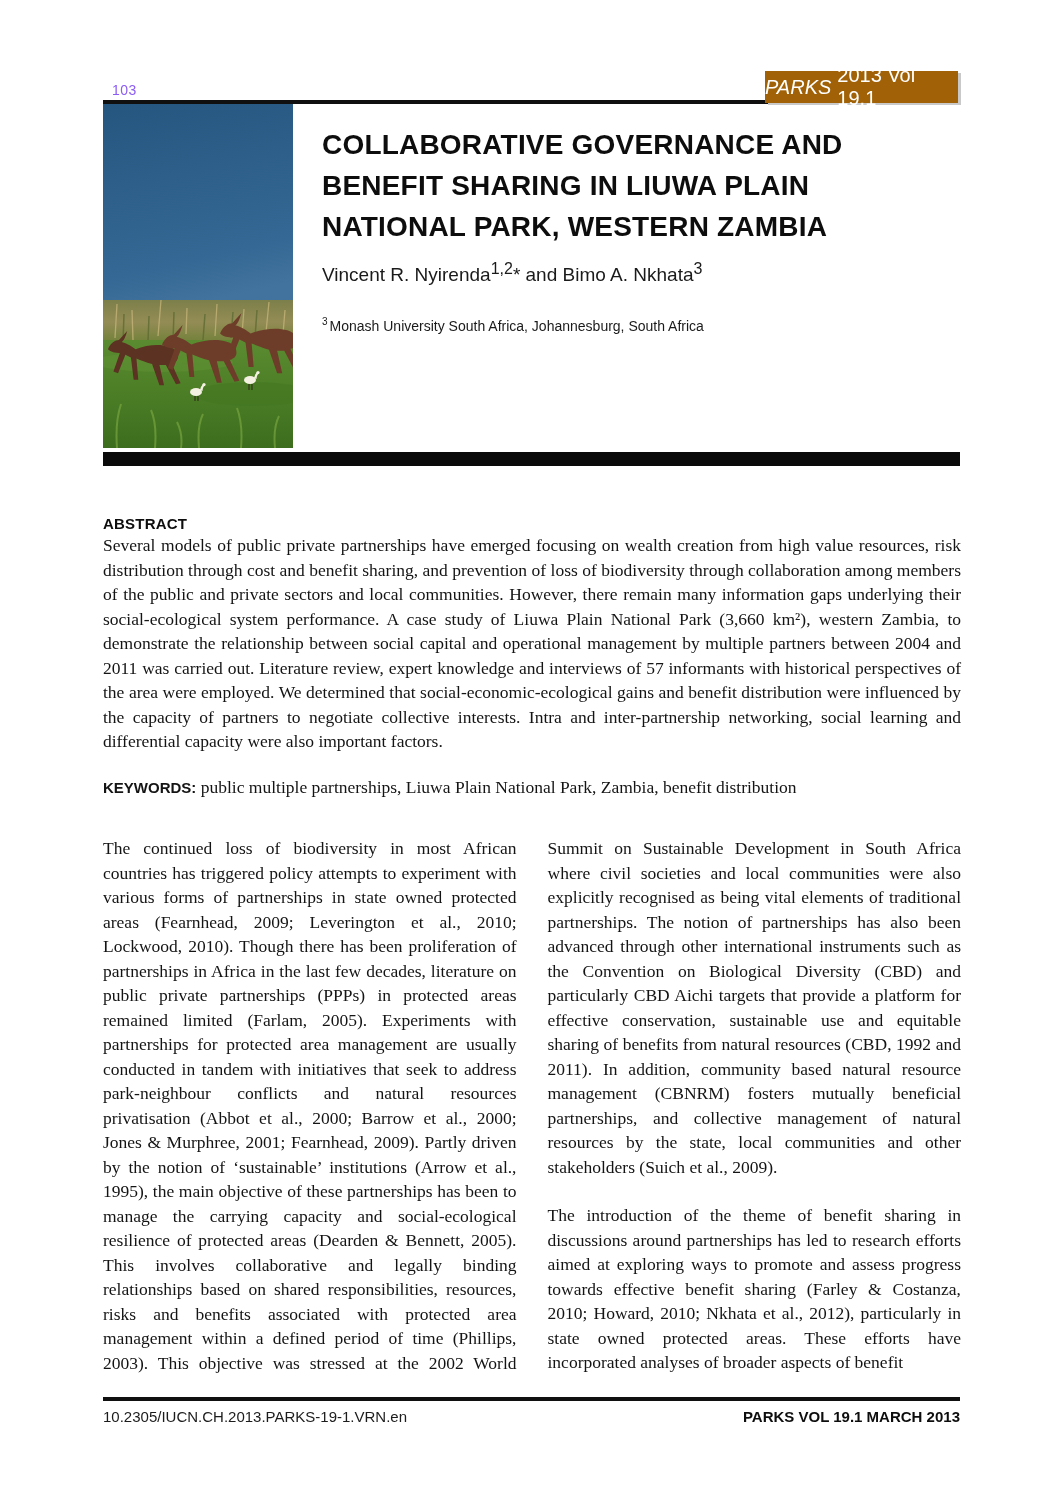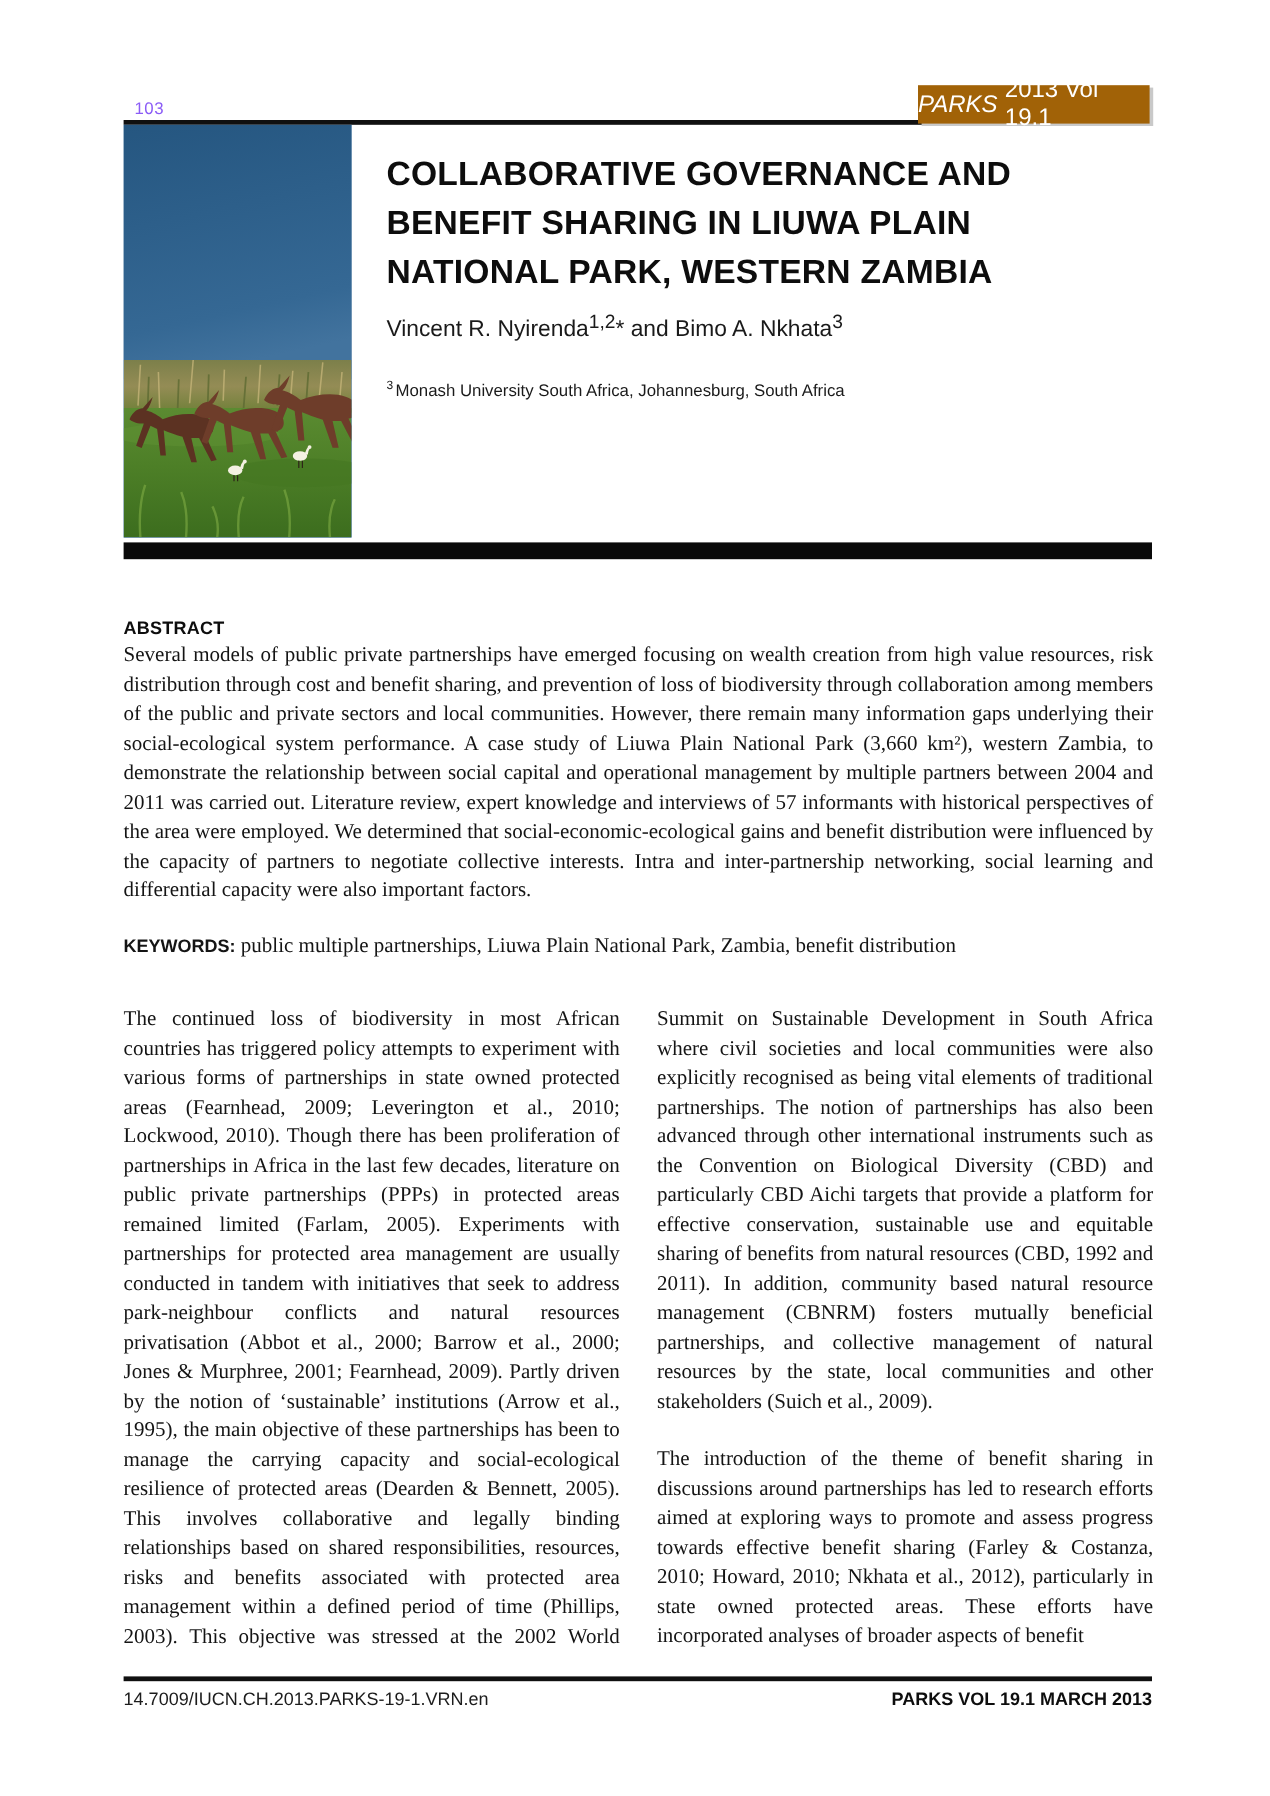--- a/index.html
+++ b/index.html
@@ -189,15 +189,15 @@
 
 <p class="keywords serif"><span class="label">KEYWORDS:</span><span> public multiple partnerships, Liuwa Plain National Park, Zambia, benefit distribution</span></p>
 
 <section class="intro">
   <p class="serif">The continued loss of biodiversity in most African countries has triggered policy attempts to experiment with various forms of partnerships in state owned protected areas (Fearnhead, 2009; Leverington et al., 2010; Lockwood, 2010). Though there has been proliferation of partnerships in Africa in the last few decades, literature on public private partnerships (PPPs) in protected areas remained limited (Farlam, 2005). Experiments with partnerships for protected area management are usually conducted in tandem with initiatives that seek to address park-neighbour conflicts and natural resources privatisation (Abbot et al., 2000; Barrow et al., 2000; Jones &amp; Murphree, 2001; Fearnhead, 2009). Partly driven by the notion of ‘sustainable’ institutions (Arrow et al., 1995), the main objective of these partnerships has been to manage the carrying capacity and social-ecological resilience of protected areas (Dearden &amp; Bennett, 2005). This involves collaborative and legally binding relationships based on shared responsibilities, resources, risks and benefits associated with protected area management within a defined period of time (Phillips, 2003). This objective was stressed at the 2002 World Summit on Sustainable Development in South Africa where civil societies and local communities were also explicitly recognised as being vital elements of traditional partnerships. The notion of partnerships has also been advanced through other international instruments such as the Convention on Biological Diversity (CBD) and particularly CBD Aichi targets that provide a platform for effective conservation, sustainable use and equitable sharing of benefits from natural resources (CBD, 1992 and 2011). In addition, community based natural resource management (CBNRM) fosters mutually beneficial partnerships, and collective management of natural resources by the state, local communities and other stakeholders (Suich et al., 2009).</p>
   <p class="serif">The introduction of the theme of benefit sharing in discussions around partnerships has led to research efforts aimed at exploring ways to promote and assess progress towards effective benefit sharing (Farley &amp; Costanza, 2010; Howard, 2010; Nkhata et al., 2012), particularly in state owned protected areas. These efforts have incorporated analyses of broader aspects of benefit</p>
 </section>
 
 <div class="footer-rule"></div>
 <div class="footer-row">
-  <span class="footer-doi">14.7009/IUCN.CH.2013.PARKS-19-1.VRN.en</span>
+  <span class="footer-doi">10.2305/IUCN.CH.2013.PARKS-19-1.VRN.en</span>
   <span class="footer-issue">PARKS VOL 19.1 MARCH 2013</span>
 </div>
 
 </body></html>

